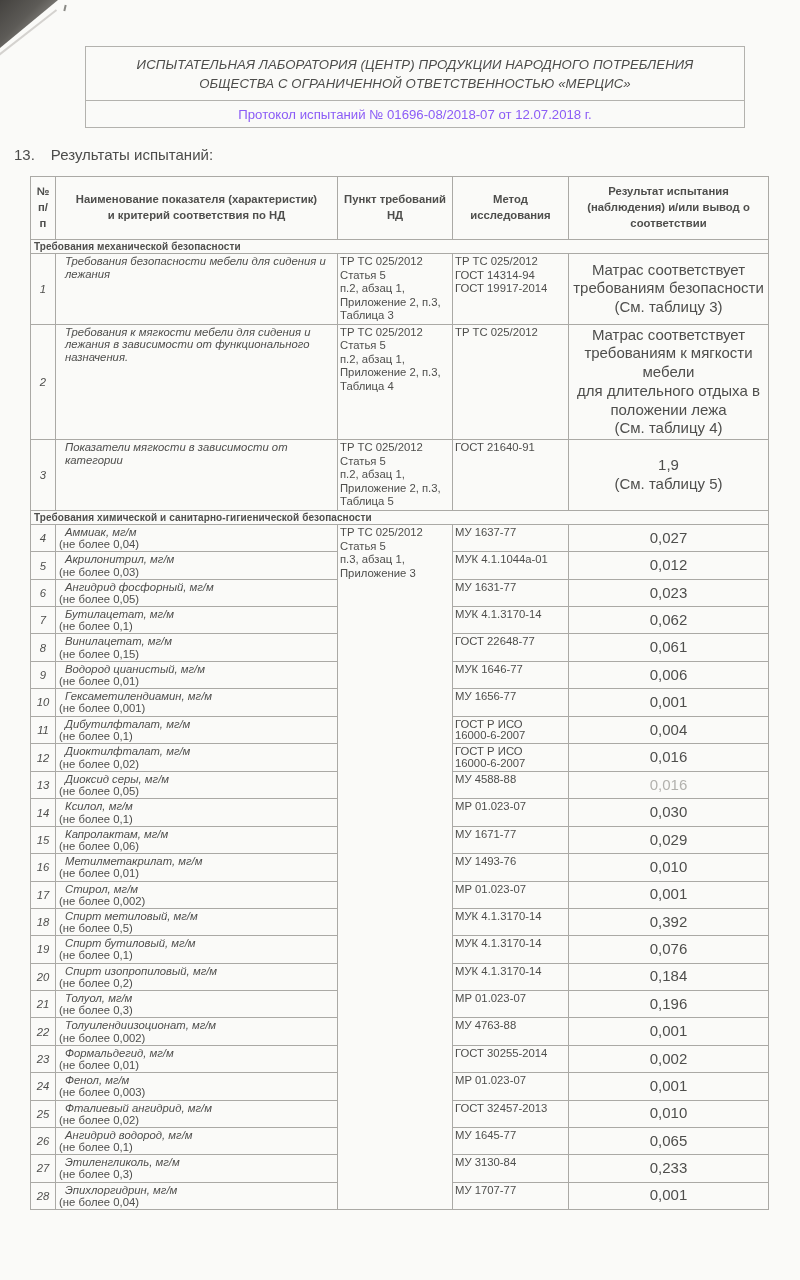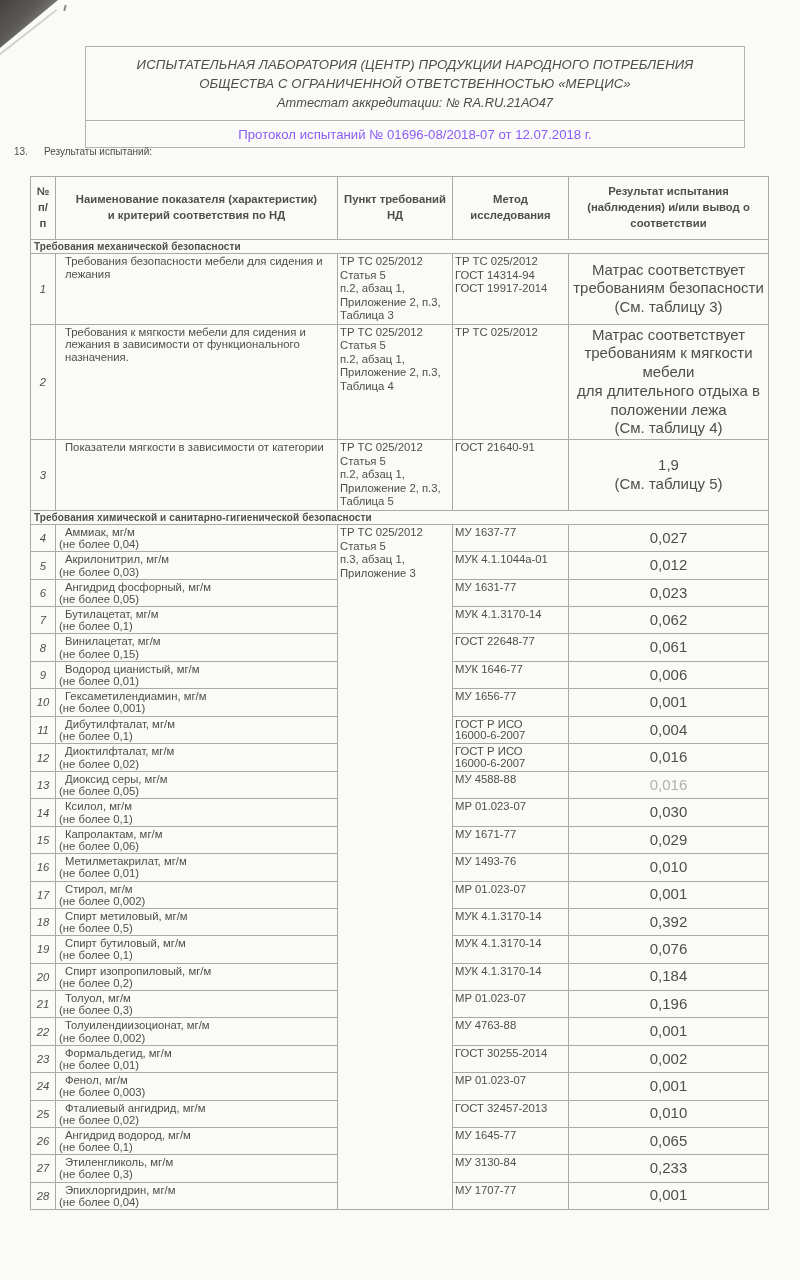--- a/index.html
+++ b/index.html
@@ -33,21 +33,21 @@
   }
   .header-main {
     border-bottom:1px solid #b3b2ae;
     padding:8px 8px 7px; font-style:italic; color:#4c4c4a;
   }
   .h-line { font-size:13.2px; line-height:1.45; letter-spacing:.1px; }
   .h-attestat { font-size:12.8px; line-height:1.45; margin-top:1px; }
   .header-protocol { padding:6px 8px 5px; font-size:13.2px; color:#8b5cf6; }
   
   .results-heading {
-    position:absolute; left:14px; top:146px; font-size:10px; color:#4c4c4a;
+    position:absolute; left:14px; top:146px; font-size:15px; color:#4c4c4a;
   }
   .results-heading .rh-num { display:inline-block; margin-right:16px; }
   
   table.results {
     position:absolute; left:30px; top:176px; width:738px;
     border-collapse:collapse; table-layout:fixed;
   }
   .results th, .results td {
     border:1px solid #aaa9a5; color:#4e4e4c;
     padding:1px 3px; overflow:hidden;
@@ -59,21 +59,21 @@
   td.section-cell {
     font-weight:bold; font-size:10px; padding:1px 2px 1px 3px;
     letter-spacing:.1px;
   }
   td.num-cell {
     font-style:italic; font-size:11.3px; text-align:center; vertical-align:middle;
   }
   td.name-cell {
     font-size:11.3px; vertical-align:top; line-height:1.12; padding:1px 2px 1px 2px;
   }
-  .name-main  { padding-left:7px; }
+  .name-main  { padding-left:7px;font-style:italic; }
   .name-limit { padding-left:1px; }
   td.clause-cell, td.method-cell {
     font-size:11.3px; text-align:left; vertical-align:top;
     line-height:1.2; white-space:pre-line; padding:1px 2px;
   }
   td.result-cell {
     font-size:15px; text-align:center; vertical-align:middle;
     line-height:1.25; white-space:pre-line;
   }
   tr.chem-row td.name-cell   { line-height:1.08; }
@@ -91,21 +91,20 @@
 <div class="page">
 
   <div class="corner-fold"></div>
   <div class="corner-shadow"></div>
   <div class="speck"></div>
 
   <div class="header-box">
     <div class="header-main">
       <div class="h-line">ИСПЫТАТЕЛЬНАЯ ЛАБОРАТОРИЯ (ЦЕНТР) ПРОДУКЦИИ НАРОДНОГО ПОТРЕБЛЕНИЯ</div>
       <div class="h-line">ОБЩЕСТВА С ОГРАНИЧЕННОЙ ОТВЕТСТВЕННОСТЬЮ «МЕРЦИС»</div>
-      <div class="h-attestat">Аттестат аккредитации: № RA.RU.21АО47</div>
     </div>
     <div class="header-protocol">Протокол испытаний № 01696-08/2018-07 от 12.07.2018 г.</div>
   </div>
 
   <div class="results-heading">
     <span class="rh-num">13.</span><span class="rh-label">Результаты испытаний:</span>
   </div>
 
   <table class="results">
     <colgroup>

